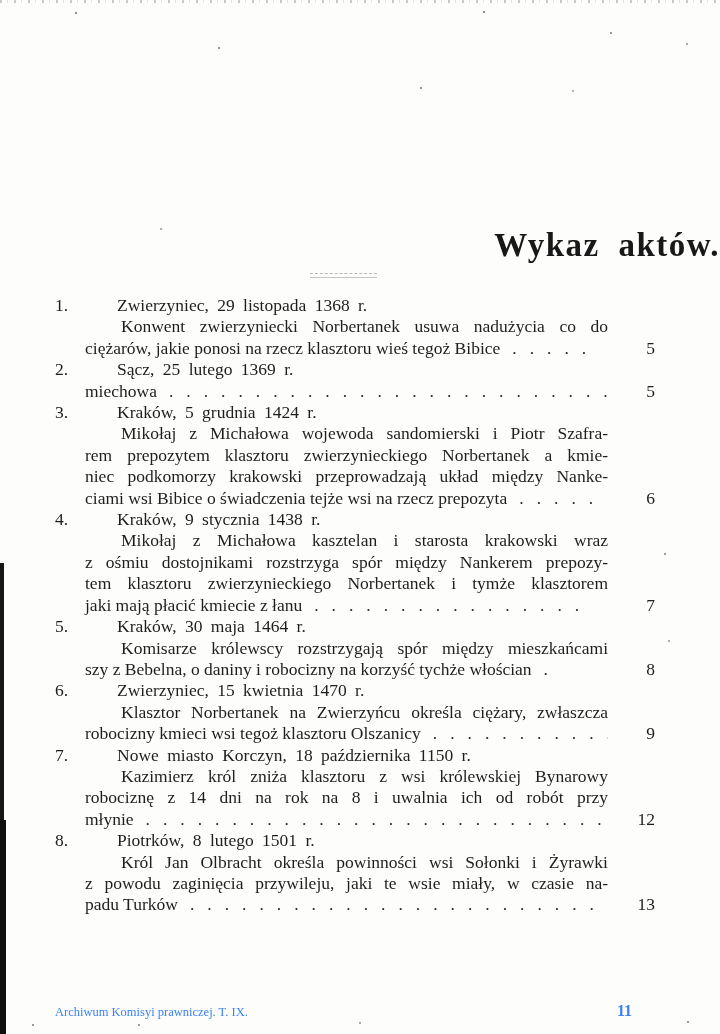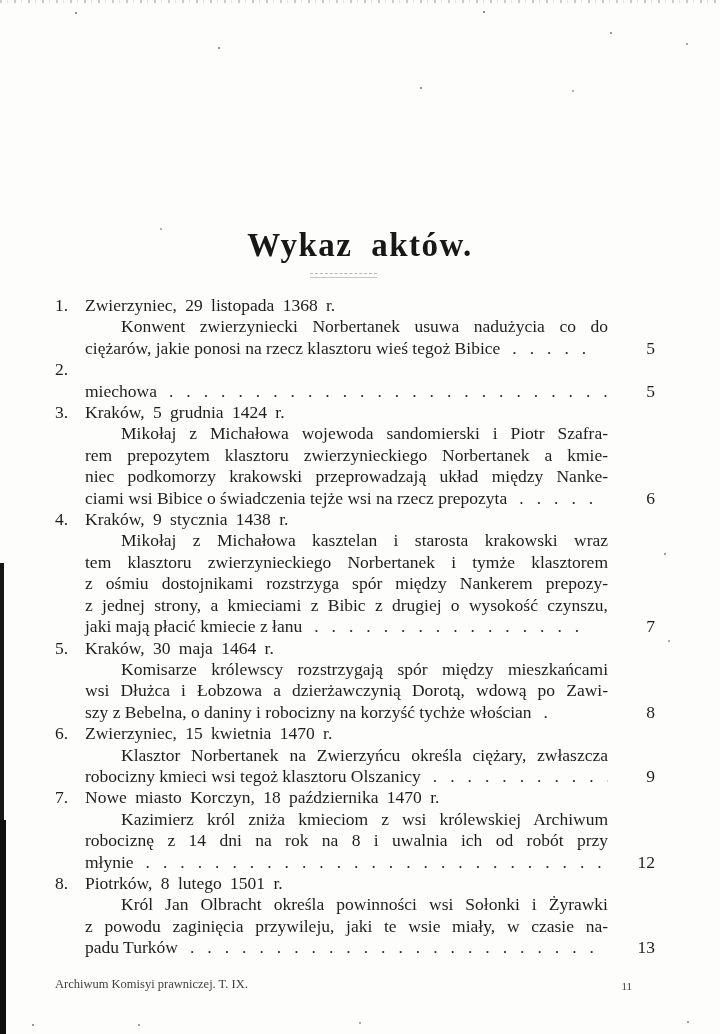--- a/index.html
+++ b/index.html
@@ -6,55 +6,55 @@
   body {
     width:720px; height:1034px; position:relative; overflow:hidden;
     background:#fefefe; color:#1e1e1e;
     font-family:"Liberation Serif", serif;
   }
   .scan-page { position:absolute; inset:0; background:#fdfdfc; }
 
   
   .title {
     position:absolute; top:227px; left:0; width:720px;
-    text-align:center; font-size:33px; font-weight:bold;
+    text-align:right; font-size:33px; font-weight:bold;
     letter-spacing:1.5px; word-spacing:9px; color:#181818;
     margin:0;
   }
   .title-rule {
     position:absolute; top:273px; left:310px; width:67px; height:3px;
     border-top:1px dashed #b8b8b8; border-bottom:1px solid #c6c6c6;
   }
 
   
   .content {
     position:absolute; top:295px; left:55px; width:600px;
     font-size:17.5px; line-height:21.4px;
   }
   .row { display:flex; align-items:baseline; }
   .num { flex:0 0 30px; }
   .main { flex:1 1 auto; min-width:0; }
-  .head { word-spacing:4px; }
+  .head { word-spacing:4px;margin-left:32px; }
   .body-line { text-align:justify; text-align-last:justify; }
   .ind { text-indent:36px; }
   .final { display:flex; align-items:flex-end; }
   .final .txt { white-space:nowrap; flex:0 0 auto; }
   .leader {
     flex:1 1 auto; overflow:hidden; white-space:nowrap;
     letter-spacing:13px; padding-left:12px; color:#2a2a2a;
   }
   .page-col { flex:0 0 47px; text-align:right; }
 
   
   .footer {
     position:absolute; top:977px; left:55px; width:600px;
     display:flex; justify-content:space-between; align-items:flex-end;
-    font-size:12.5px; color:#404040;
-  }
-  .footer-right { font-size:11px; font-weight:normal; margin-right:23px; }
+    font-size:12.5px; color:#3b82f6;
+  }
+  .footer-right { font-size:16px; font-weight:bold; margin-right:23px;margin-top:25px; }
 
   
   .binding-bar-1 { position:absolute; left:0; top:563px; width:4px; height:260px; background:#161616; }
   .binding-bar-2 { position:absolute; left:0; top:820px; width:6px; height:214px; background:#0f0f0f; }
   .top-noise {
     position:absolute; top:0; left:0; width:720px; height:3px; opacity:.5;
     background:repeating-linear-gradient(90deg,
       rgba(70,70,70,.55) 0 2px, transparent 2px 7px,
       rgba(110,110,110,.35) 7px 8px, transparent 8px 14px);
   }
@@ -93,20 +93,21 @@
       <div class="row">
         <span class="num"></span>
         <div class="main final">
           <span class="txt">ciężarów, jakie ponosi na rzecz klasztoru wieś tegoż Bibice</span>
           <span class="leader">.....</span>
         </div>
         <span class="page-col">5</span>
       </div>
       <div class="row">
         <span class="num">2.</span>
+        <div class="main head">Sącz, 25 lutego 1369 r.</div>
         <span class="page-col"></span>
       </div>
       <div class="row">
         <span class="num"></span>
         <div class="main final">
           <span class="txt">miechowa</span>
           <span class="leader">............................</span>
         </div>
         <span class="page-col">5</span>
       </div>
@@ -143,31 +144,26 @@
         <div class="main head">Kraków, 9 stycznia 1438 r.</div>
         <span class="page-col"></span>
       </div>
       <div class="row">
         <span class="num"></span>
         <div class="main body-line ind">Mikołaj z Michałowa kasztelan i starosta krakowski wraz</div>
         <span class="page-col"></span>
       </div>
       <div class="row">
         <span class="num"></span>
+        <div class="main body-line">z ośmiu dostojnikami rozstrzyga spór między Nankerem prepozy-</div>
+        <span class="page-col"></span>
+      </div>
+      <div class="row">
+        <span class="num"></span>
         <div class="main body-line">tem klasztoru zwierzynieckiego Norbertanek i tymże klasztorem</div>
-        <span class="page-col"></span>
-      </div>
-      <div class="row">
-        <span class="num"></span>
-        <div class="main body-line">z ośmiu dostojnikami rozstrzyga spór między Nankerem prepozy-</div>
-        <span class="page-col"></span>
-      </div>
-      <div class="row">
-        <span class="num"></span>
-        <div class="main body-line">z jednej strony, a kmieciami z Bibic z drugiej o wysokość czynszu,</div>
         <span class="page-col"></span>
       </div>
       <div class="row">
         <span class="num"></span>
         <div class="main final">
           <span class="txt">jaki mają płacić kmiecie z łanu</span>
           <span class="leader">................</span>
         </div>
         <span class="page-col">7</span>
       </div>
@@ -176,25 +172,20 @@
         <div class="main head">Kraków, 30 maja 1464 r.</div>
         <span class="page-col"></span>
       </div>
       <div class="row">
         <span class="num"></span>
         <div class="main body-line ind">Komisarze królewscy rozstrzygają spór między mieszkańcami</div>
         <span class="page-col"></span>
       </div>
       <div class="row">
         <span class="num"></span>
-        <div class="main body-line">wsi Dłużca i Łobzowa a dzierżawczynią Dorotą, wdową po Zawi-</div>
-        <span class="page-col"></span>
-      </div>
-      <div class="row">
-        <span class="num"></span>
         <div class="main final">
           <span class="txt">szy z Bebelna, o daniny i robocizny na korzyść tychże włościan</span>
           <span class="leader">.</span>
         </div>
         <span class="page-col">8</span>
       </div>
       <div class="row">
         <span class="num">6.</span>
         <div class="main head">Zwierzyniec, 15 kwietnia 1470 r.</div>
         <span class="page-col"></span>
@@ -207,26 +198,26 @@
       <div class="row">
         <span class="num"></span>
         <div class="main final">
           <span class="txt">robocizny kmieci wsi tegoż klasztoru Olszanicy</span>
           <span class="leader">............</span>
         </div>
         <span class="page-col">9</span>
       </div>
       <div class="row">
         <span class="num">7.</span>
-        <div class="main head">Nowe miasto Korczyn, 18 października 1470 r.</div>
-        <span class="page-col"></span>
-      </div>
-      <div class="row">
-        <span class="num"></span>
-        <div class="main body-line ind">Kazimierz król zniża kmieciom z wsi królewskiej Archiwum</div>
+        <div class="main head">Nowe miasto Korczyn, 18 października 1150 r.</div>
+        <span class="page-col"></span>
+      </div>
+      <div class="row">
+        <span class="num"></span>
+        <div class="main body-line ind">Kazimierz król zniża klasztoru z wsi królewskiej Bynarowy</div>
         <span class="page-col"></span>
       </div>
       <div class="row">
         <span class="num"></span>
         <div class="main body-line">robociznę z 14 dni na rok na 8 i uwalnia ich od robót przy</div>
         <span class="page-col"></span>
       </div>
       <div class="row">
         <span class="num"></span>
         <div class="main final">

